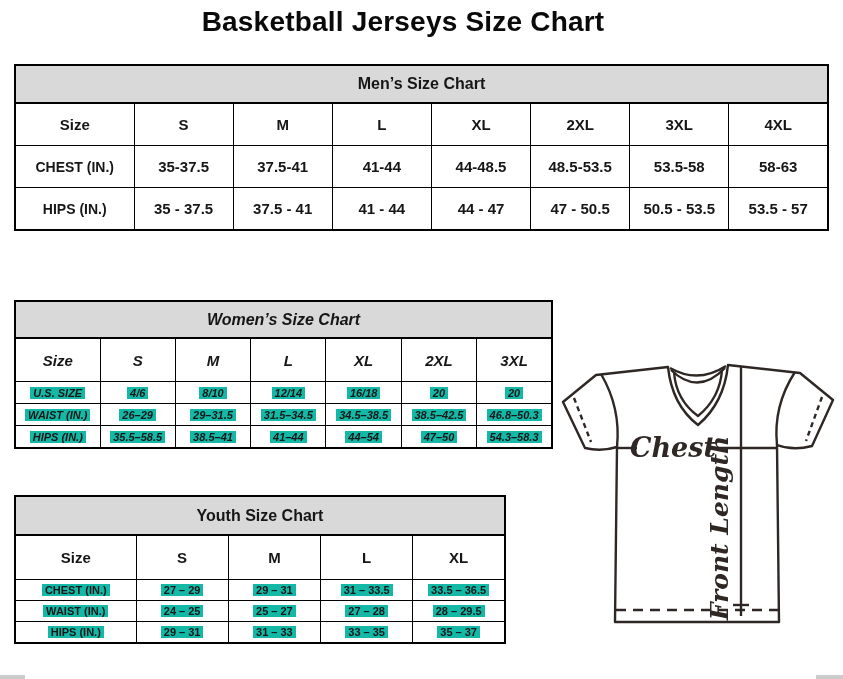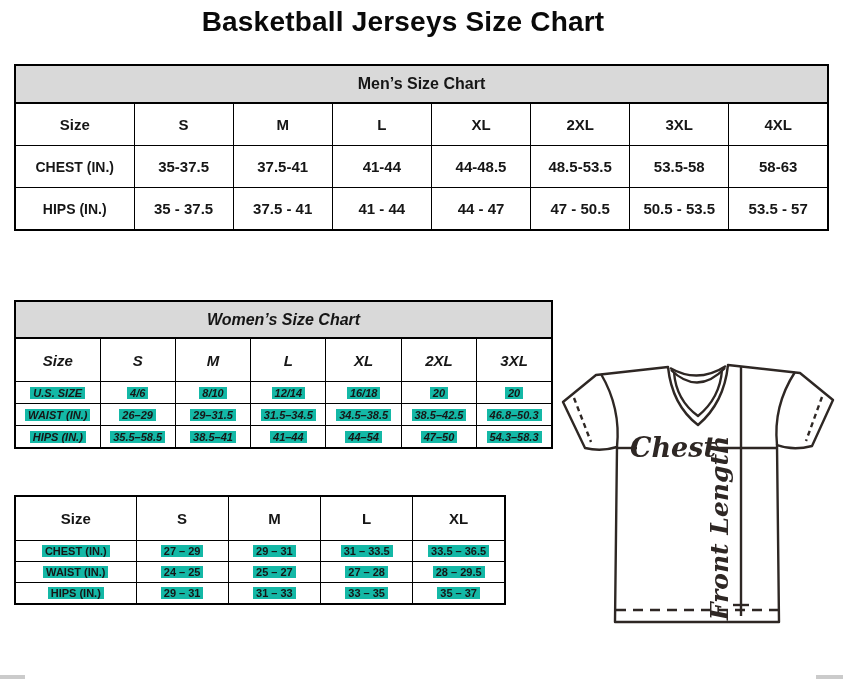--- a/index.html
+++ b/index.html
@@ -151,20 +151,23 @@
 
   <table class="sizes youth">
     <colgroup>
         <col style="width:121px">
         <col>
         <col>
         <col>
         <col>
       </colgroup>
     <tbody>
+    <tr class="cap">
+      <td colspan="5">Youth Size Chart</td>
+    </tr>
     <tr class="head">
       <th>Size</th>
       <th>S</th>
       <th>M</th>
       <th>L</th>
       <th>XL</th>
     </tr>
     <tr class="data">
       <th class="rl"><span class="hl">CHEST (IN.)</span></th>
       <td><span class="hl">27 – 29</span></td>

